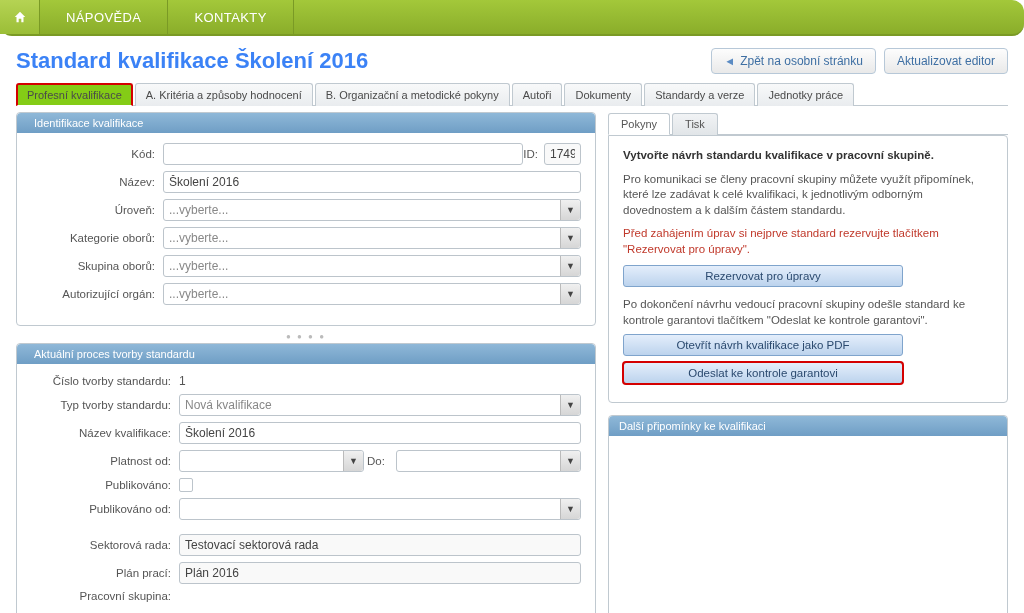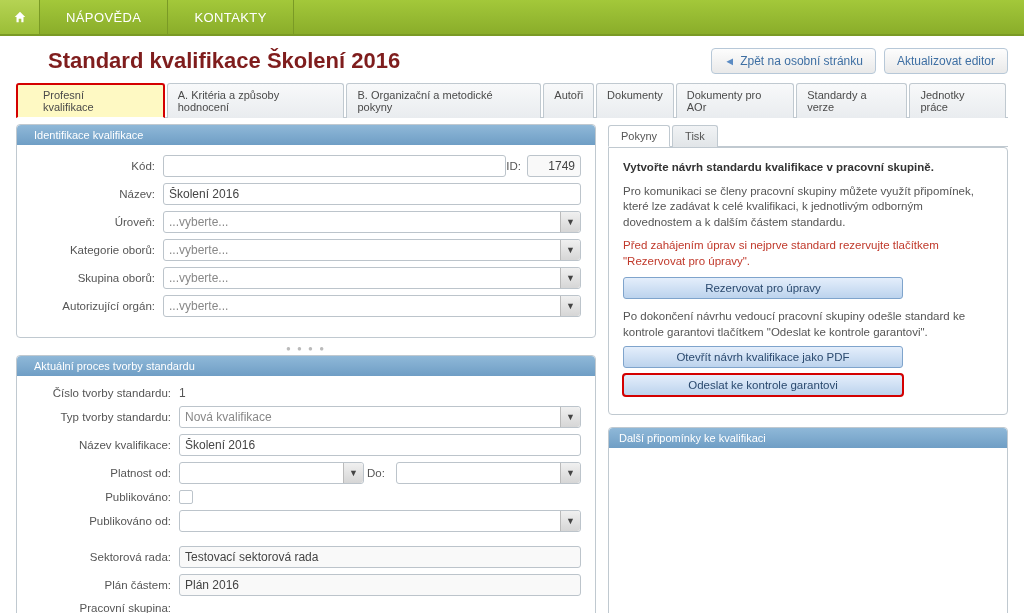--- a/index.html
+++ b/index.html
@@ -1,45 +1,45 @@
 <!DOCTYPE html>
 <html><head>
 <meta charset="utf-8">
 <style>
   * { box-sizing: border-box; margin: 0; padding: 0; }
   body { font-family: Arial, sans-serif; font-size: 12px; background: #fff; color: #555; }
-  .topnav { background: linear-gradient(#a3c83a, #8aad2a); height: 36px; display: flex; align-items: stretch; border-bottom: 2px solid #7a9a25; }
+  .topnav { background: linear-gradient(#a3c83a, #8aad2a); height: 36px; display: flex; align-items: stretch; border-bottom: 2px solid #7a9a25; border-radius: 12px; }
   .topnav .home { width: 40px; display: flex; align-items: center; justify-content: center; background: linear-gradient(#b5d353,#9bbe37); border-right: 1px solid #7a9a25; }
   .topnav .home svg { width: 14px; height: 14px; fill: #fff; }
   .topnav a.navitem { color: #fff; padding: 0 26px; display: flex; align-items: center; font-size: 13px; letter-spacing: 0.4px; border-right: 1px solid #7a9a25; text-decoration: none; }
   .container { padding: 12px 16px 20px 16px; }
   .pagehead { display: flex; align-items: center; justify-content: space-between; margin-bottom: 8px; }
-  .pagehead h1 { font-size: 22px; font-weight: bold; color: #7f1d1d; margin-left: 32px; }
+  .pagehead h1 { font-size: 22px; font-weight: bold; color: #3b82f6; }
   .headbtns { display: flex; gap: 8px; }
   .btn { background: linear-gradient(#fdfdfd,#e9e9e9); border: 1px solid #b7c8d8; border-radius: 4px; padding: 5px 12px; font-size: 12px; color: #3e6fa3; cursor: pointer; display: inline-flex; align-items: center; gap: 5px; }
   .btn .arrow { color: #5b8bc3; font-size: 11px; }
   .tabs { display: flex; border-bottom: 1px solid #c0c9d0; }
   .tabs .tab { padding: 5px 10px; border: 1px solid #c0c9d0; border-bottom: none; background: linear-gradient(#f8f9fa,#e9ecef); margin-right: 2px; border-radius: 3px 3px 0 0; font-size: 11px; color: #4a4a4a; cursor: pointer; position: relative; top: 1px; }
-  .tabs .tab.active { background: #fef9c3; border: 2px solid #d40000; border-bottom: 1px solid #fff; padding: 4px 25px; }
+  .tabs .tab.active { background: #84cc16; border: 2px solid #d40000; border-bottom: 1px solid #fff; padding: 4px 9px; }
   .layout { display: flex; gap: 12px; margin-top: 6px; }
   .leftcol { flex: 1.45; }
   .rightcol { flex: 1; }
   .panel { border: 1px solid #c0c9d0; border-radius: 4px; margin-bottom: 12px; background: #fff; }
   .panel-header { background: linear-gradient(#8fb8d8,#6f9ec5); color: #fff; font-size: 11px; padding: 4px 17px; border-radius: 4px 4px 0 0; }
   .panel-body { padding: 10px 14px 14px 14px; }
   .form-row { display: flex; align-items: center; margin-bottom: 6px; }
   .form-row label { width: 132px; text-align: right; padding-right: 8px; color: #555; font-size: 11.5px; }
   .txt { flex: 1; height: 22px; border: 1px solid #bcc4cb; border-radius: 3px; padding: 0 5px; font-size: 12px; background: #fff; color: #444; }
   .txt.ro { background: #f9f9f9; }
   .select-wrap { flex: 1; position: relative; }
   .select-wrap .txt { width: 100%; padding-right: 22px; color: #888; }
   .select-caret { position: absolute; right: 1px; top: 1px; bottom: 1px; width: 20px; background: linear-gradient(#f0f0f0,#d6d6d6); border-left: 1px solid #bbb; border-radius: 0 3px 3px 0; display: flex; align-items: center; justify-content: center; font-size: 9px; color: #444; }
   .idbox { display: flex; align-items: center; }
   .idbox span { margin-right: 6px; font-size: 11.5px; }
-  .idbox .txt { width: 54px; flex: none; text-align: right; }
+  .idbox .txt { width: 37px; flex: none; text-align: right; }
   .chk { width: 14px; height: 14px; border: 1px solid #bcc4cb; border-radius: 2px; background: #fff; }
   .resize-dots { text-align: center; color: #bbb; font-size: 8px; letter-spacing: 2px; margin-top: -6px; margin-bottom: 2px; }
   .subtabs { display: flex; border-bottom: 1px solid #c0c9d0; margin-bottom: 0; }
   .subtabs .stab { padding: 4px 12px; border: 1px solid #c0c9d0; border-bottom: none; background: linear-gradient(#f1f3f5,#e1e5e8); margin-right: 2px; border-radius: 3px 3px 0 0; font-size: 11px; cursor: pointer; position: relative; top: 1px; }
   .subtabs .stab.active { background: #fff; border-bottom: 1px solid #fff; }
   .rightpanel { border: 1px solid #c0c9d0; border-radius: 0 4px 4px 4px; padding: 12px 14px; background: #fff; }
   .instr b { color: #333; text-align: right; }
   .instr p { margin-bottom: 8px; line-height: 1.35; font-size: 11.5px; }
   .warn { color: #c0392b; font-size: 11.5px; margin-bottom: 8px; line-height: 1.35; }
   .bluebtn { display: block; width: 280px; margin: 6px 0; border: 1px solid #7fa4cc; border-radius: 3px; background: linear-gradient(#e4eefb,#bcd3ed); color: #2b4a6f; text-align: center; padding: 4px 0; font-size: 11.5px; cursor: pointer; }
@@ -72,21 +72,20 @@
       <button class="btn">Aktualizovat editor</button>
     </div>
   </div>
 
   <div class="tabs">
     <div class="tab active">Profesní kvalifikace</div>
     <div class="tab">A. Kritéria a způsoby hodnocení</div>
     <div class="tab">B. Organizační a metodické pokyny</div>
     <div class="tab">Autoři</div>
     <div class="tab">Dokumenty</div>
-    <div class="tab">Dokumenty pro AOr</div>
     <div class="tab">Standardy a verze</div>
     <div class="tab">Jednotky práce</div>
   </div>
 
   <div class="layout">
     <div class="leftcol">
       <div class="panel">
         <div class="panel-header">Identifikace kvalifikace</div>
         <div class="panel-body">
           <div class="form-row">
@@ -149,21 +148,21 @@
           <div class="form-row">
             <label style="width:148px">Publikováno od:</label>
             <div class="select-wrap"><input class="txt" style=""><div class="select-caret">▼</div></div>
           </div>
           <div style="height:8px"></div>
           <div class="form-row">
             <label style="width:148px">Sektorová rada:</label>
             <input class="txt ro" readonly="" value="Testovací sektorová rada" style="">
           </div>
           <div class="form-row">
-            <label style="width:148px">Plán částem:</label>
+            <label style="width:148px">Plán prací:</label>
             <input class="txt ro" readonly="" value="Plán 2016" style="">
           </div>
           <div class="form-row">
             <label style="width:148px">Pracovní skupina:</label>
           </div>
         </div>
       </div>
     </div>
 
     <div class="rightcol">

